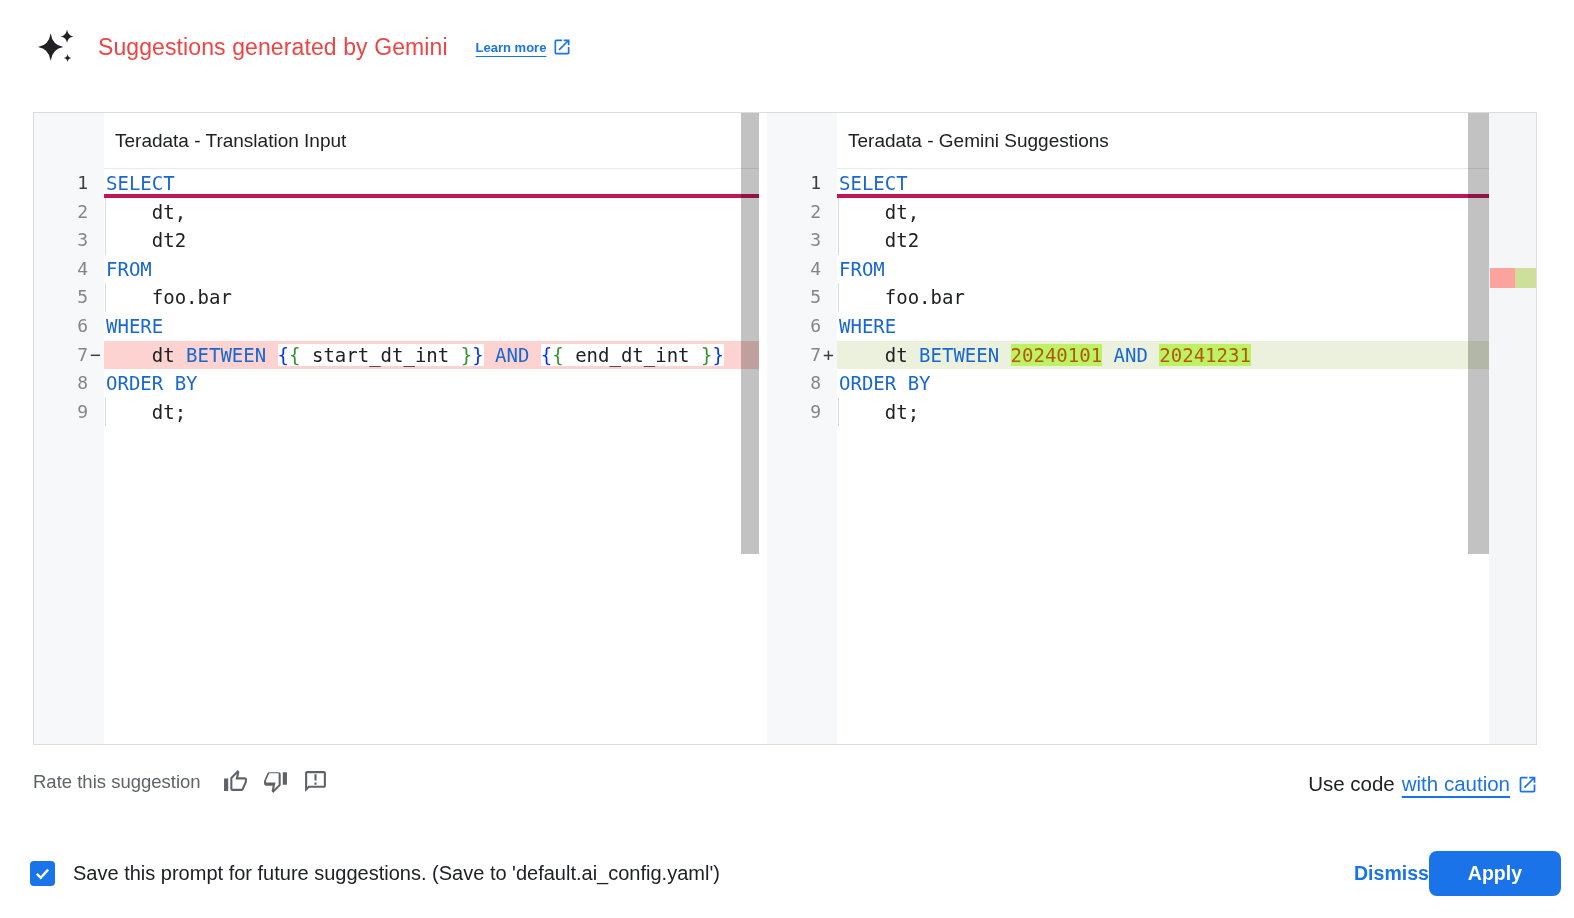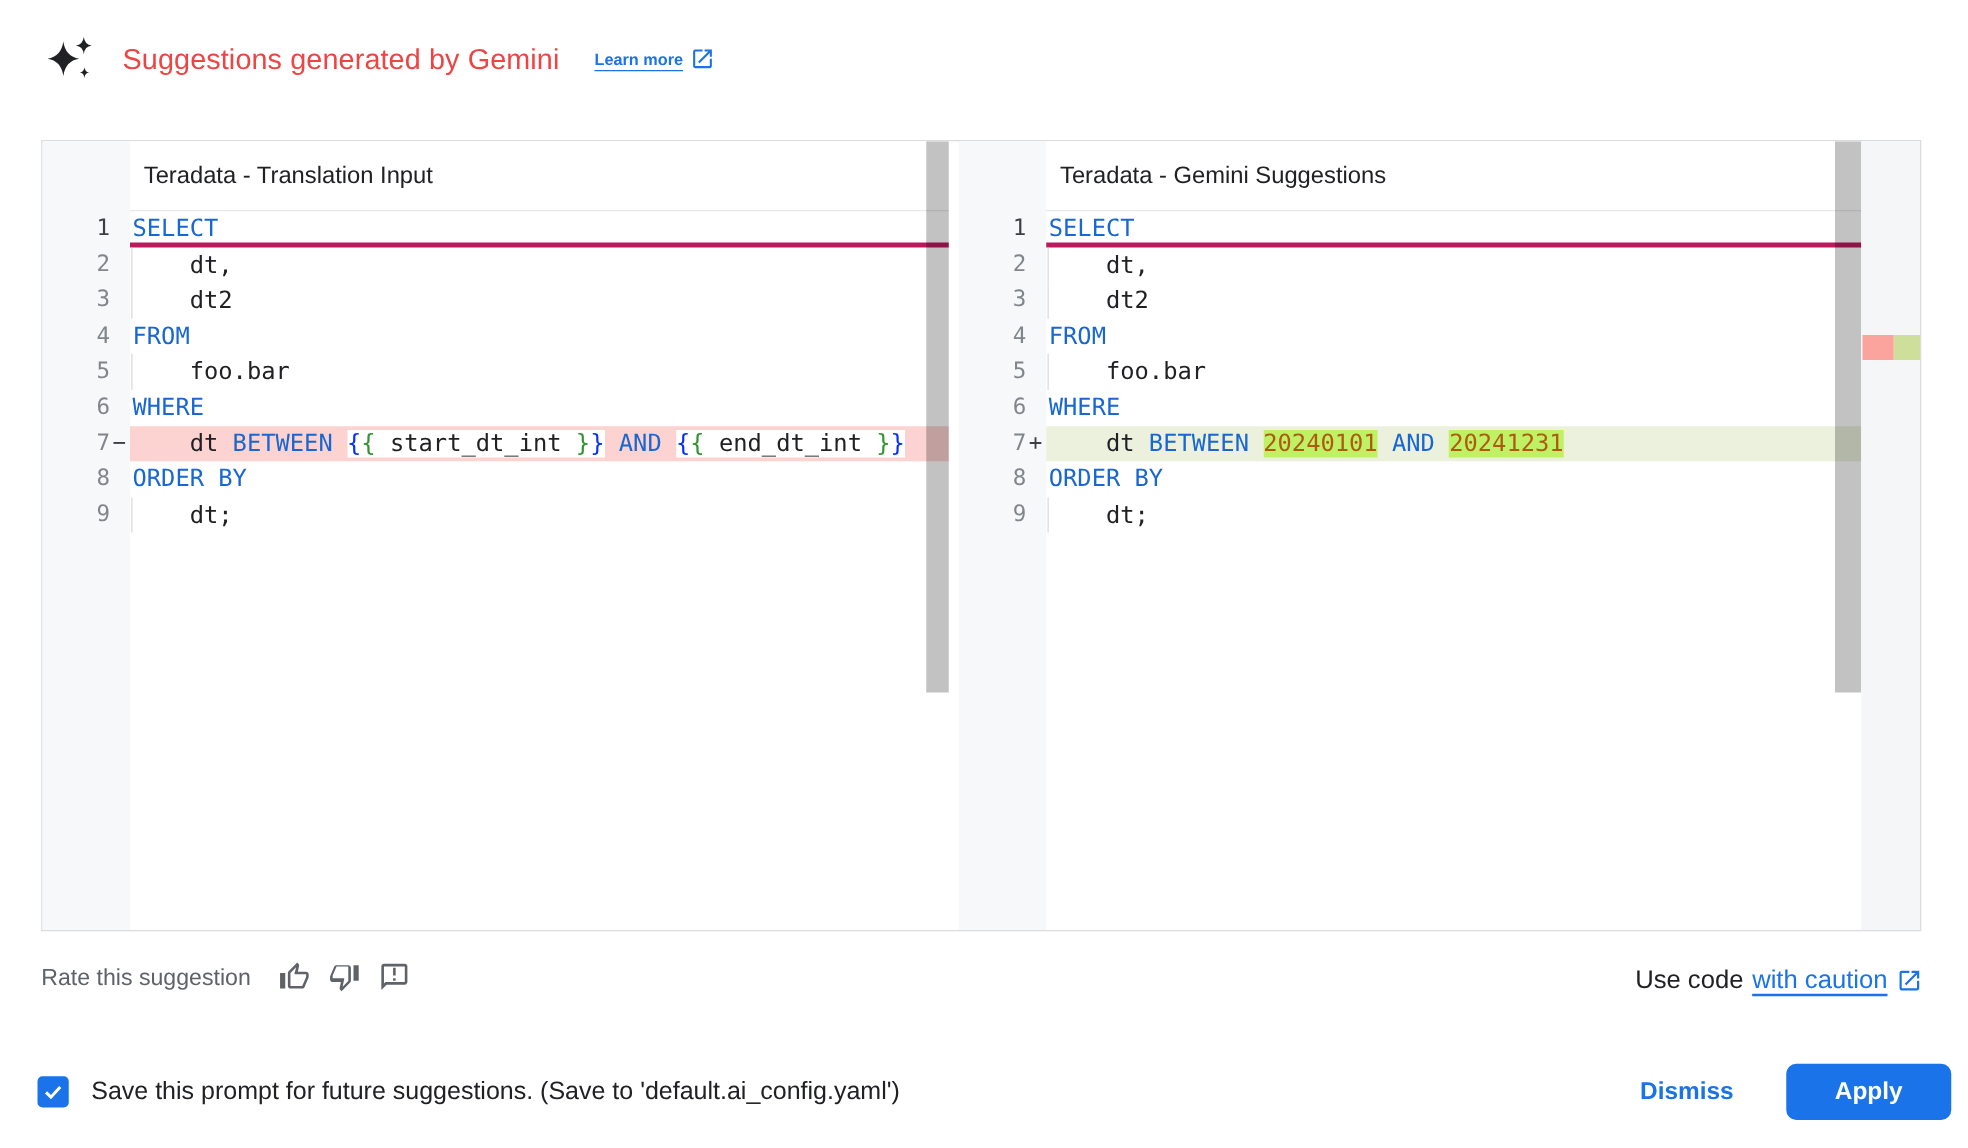--- a/index.html
+++ b/index.html
@@ -59,21 +59,21 @@
   .use-code-row { position:absolute; right:36px; top:772px; font-size:20.5px; color:#202124; display:flex; align-items:center; gap:7px; }
   .use-code-link { color:#1a73e8; text-decoration:underline; text-underline-offset:5px; cursor:pointer; }
   .use-code-row svg { width:21px; height:21px; }
 
   
   .bottom-bar { position:absolute; left:30px; right:13px; top:845px; height:56px; display:flex; align-items:center; justify-content:space-between; }
   .save-group { display:flex; align-items:center; }
   .checkbox { width:25px; height:25px; border-radius:4px; background:#1a73e8; display:flex; align-items:center; justify-content:center; cursor:pointer; flex:0 0 auto; }
   .checkbox svg { width:17px; height:17px; }
   .save-label { margin-left:18px; font-size:20px; color:#202124; }
-  .actions { display:flex; align-items:center; gap:42px; }
+  .actions { display:flex; align-items:center; }
   .btn-dismiss { font-size:19.5px; font-weight:bold; color:#1a73e8; background:none; border:none; cursor:pointer; font-family:inherit; }
   .btn-apply { font-size:19.5px; font-weight:bold; color:#fff; background:#1a73e8; border:none; border-radius:8px; padding:11px 39px; cursor:pointer; font-family:inherit; }
 </style>
 </head>
 <body>
 
 <div class="top-header">
   <svg class="sparkle" viewBox="0 0 36 36">
     <path fill="#202124" d="M12 5 Q13.6 16.4 24 18 Q13.6 19.6 12 31 Q10.4 19.6 0 18 Q10.4 16.4 12 5 Z"></path>
     <path fill="#202124" d="M27.5 1.5 Q28.2 7.3 33.5 8 Q28.2 8.7 27.5 14.5 Q26.8 8.7 21.5 8 Q26.8 7.3 27.5 1.5 Z"></path>

